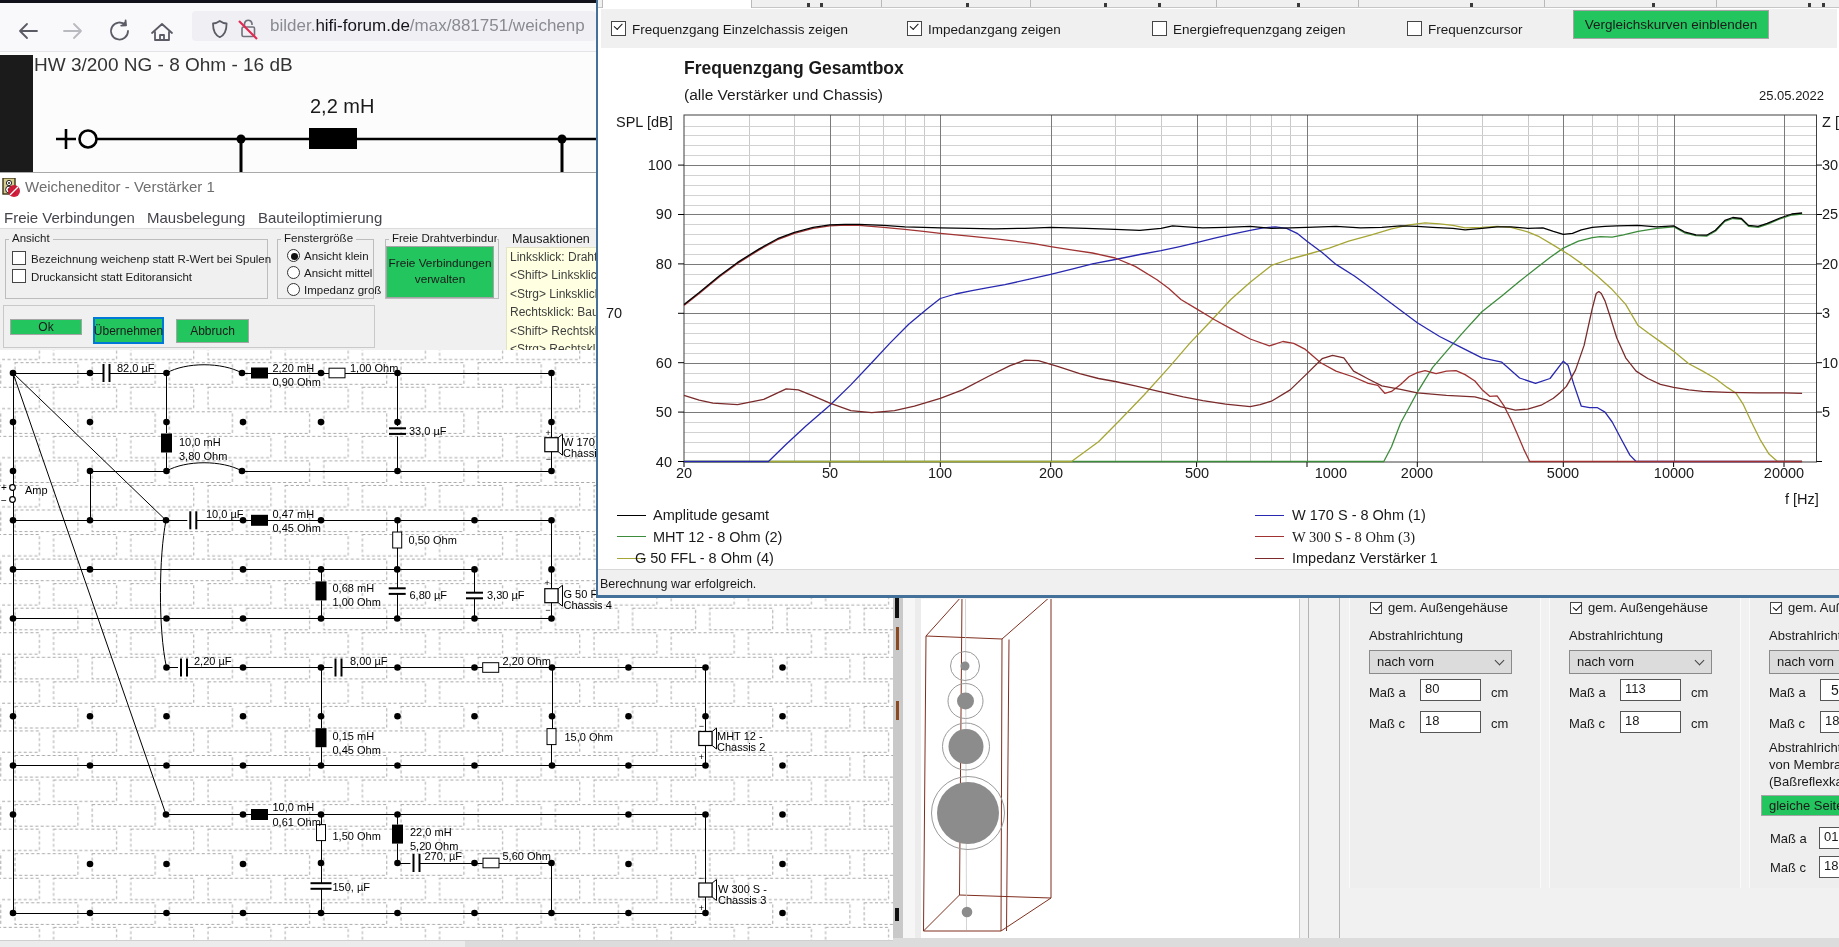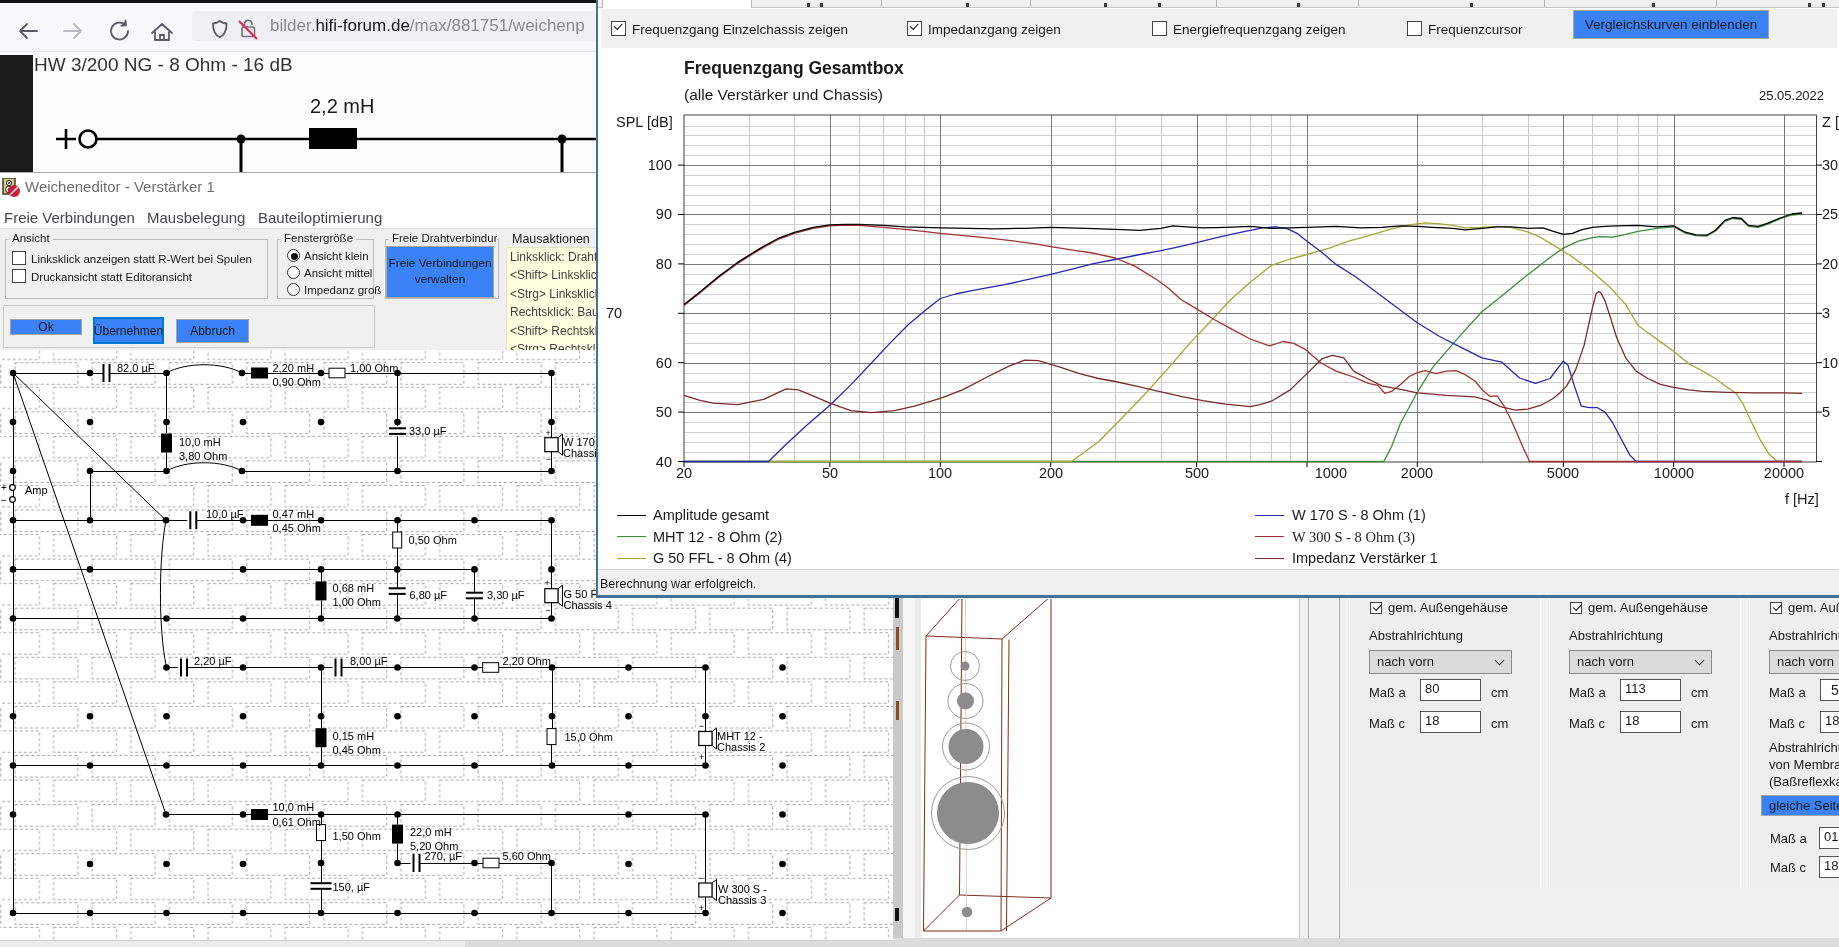--- a/index.html
+++ b/index.html
@@ -1,19 +1,19 @@
 <!DOCTYPE html>
 <html><head><meta charset="utf-8"><style>
 * {margin:0;padding:0;box-sizing:border-box}
 html,body {width:1839px;height:947px;overflow:hidden;background:#fff;font-family:"Liberation Sans",sans-serif}
 body {position:relative}
 .t {position:absolute;white-space:nowrap;color:#1a1a1a;line-height:1.15}
 .cb {position:absolute;background:#fff;border:1px solid #454545;display:inline-block}
 .chk {position:absolute;left:2px;top:1px;width:8px;height:4.5px;border-left:1.8px solid #1a1a1a;border-bottom:1.8px solid #1a1a1a;transform:rotate(-47deg)}
-.btn {position:absolute;background:#3b82f6;border:1px solid #a5a5a5;display:flex;align-items:center;justify-content:center;text-align:center;color:#1a1a1a}
+.btn {position:absolute;background:#22c55e;border:1px solid #a5a5a5;display:flex;align-items:center;justify-content:center;text-align:center;color:#1a1a1a}
 #browser {position:absolute;left:0;top:0;width:687px;height:172px}
 #wed {position:absolute;left:0;top:172px;width:893px;height:775px;background:#fff}
 #br {position:absolute;left:893px;top:598px;width:946px;height:349px;background:#f1f1f1}
 #chart {position:absolute;left:596px;top:0;width:1243px;height:598px;background:#fff}
 </style></head><body>
 <div id="browser">
  <div style="position:absolute;left:0;top:0;width:596px;height:3px;background:#12121a"></div>
  <div style="position:absolute;left:0;top:3px;width:596px;height:48px;background:#f9f9fb"></div>
  <div style="position:absolute;left:192px;top:11px;width:404px;height:30px;background:#f0f0f4;border-radius:4px"></div>
  <svg width="596" height="52" viewBox="0 0 596 52" style="position:absolute;left:0;top:0">
@@ -63,21 +63,21 @@
    <line x1="8" y1="17" x2="16" y2="9" stroke="#fff" stroke-width="1.2"></line>
  </svg>
  <div class="t" style="left:25px;top:6px;font-size:15px;color:#6e6e6e">Weicheneditor - Verstärker 1</div>
  <div class="t" style="left:4px;top:37px;font-size:15px;color:#44444c">Freie Verbindungen</div>
  <div class="t" style="left:147px;top:37px;font-size:15px;color:#44444c">Mausbelegung</div>
  <div class="t" style="left:258px;top:37px;font-size:15px;color:#44444c">Bauteiloptimierung</div>
  <div style="position:absolute;left:0;top:56px;width:893px;height:122px;background:#f0f0f0;border-top:1px solid #dcdcdc"></div>
  <div style="position:absolute;left:5px;top:67px;width:263px;height:60px;border:1px solid #bdbdbd"></div>
     <div class="t" style="left:9px;top:60px;background:#f0f0f0;padding:0 3px;font-size:11.5px;max-width:257px;overflow:hidden">Ansicht</div>
  <span class="cb" style="left:12px;top:79px;width:14px;height:14px"></span>
-    <div class="t" style="left:31px;top:81px;font-size:11.5px">Linksklick anzeigen statt R-Wert bei Spulen</div>
+    <div class="t" style="left:31px;top:81px;font-size:11.5px">Bezeichnung weichenp statt R-Wert bei Spulen</div>
  <span class="cb" style="left:12px;top:97px;width:14px;height:14px"></span>
     <div class="t" style="left:31px;top:99px;font-size:11.5px">Druckansicht statt Editoransicht</div>
  <div style="position:absolute;left:277px;top:67px;width:97px;height:60px;border:1px solid #bdbdbd"></div>
     <div class="t" style="left:281px;top:60px;background:#f0f0f0;padding:0 3px;font-size:11.5px;max-width:91px;overflow:hidden">Fenstergröße</div>
  <span style="position:absolute;left:287px;top:77px;width:13px;height:13px;border:1px solid #333;border-radius:50%;background:#fff">
       <span style="position:absolute;left:3px;top:3px;width:7px;height:7px;border-radius:50%;background:#111"></span>
     </span>
     <div class="t" style="left:304px;top:78px;font-size:11.5px">Ansicht klein</div>
  <span style="position:absolute;left:287px;top:94px;width:13px;height:13px;border:1px solid #333;border-radius:50%;background:#fff"></span>
     <div class="t" style="left:304px;top:95px;font-size:11.5px">Ansicht mittel</div>
@@ -622,19 +622,19 @@
  <div class="t " style="left:1189px;top:491px;font-size:14.5px;">f [Hz]</div>
  <div style="position:absolute;left:21px;top:514.5px;width:29px;height:0;border-top:1.4px solid #000000"></div>
     <div class="t " style="left:57px;top:507.0px;font-size:14.5px;">Amplitude gesamt</div>
     <div style="position:absolute;left:659px;top:514.5px;width:29px;height:0;border-top:1.4px solid #2828b0"></div>
     <div class="t " style="left:696px;top:507.0px;font-size:14.5px;">W 170 S - 8 Ohm (1)</div>
     <div style="position:absolute;left:21px;top:536.0px;width:29px;height:0;border-top:1.4px solid #3c8c3c"></div>
     <div class="t " style="left:57px;top:528.5px;font-size:14.5px;">MHT 12 - 8 Ohm (2)</div>
     <div style="position:absolute;left:659px;top:536.0px;width:29px;height:0;border-top:1.4px solid #a03232"></div>
     <div class="t " style="left:696px;top:528.5px;font-size:14.5px;font-family:Liberation Serif, serif;">W 300 S - 8 Ohm (3)</div>
     <div style="position:absolute;left:21px;top:557.5px;width:29px;height:0;border-top:1.4px solid #a6a636"></div>
-    <div class="t " style="left:57px;top:550.0px;font-size:14.5px;">G 50 FFL - 8 Ohm (4)</div>
+    <div class="t " style="left:39px;top:550.0px;font-size:14.5px;">G 50 FFL - 8 Ohm (4)</div>
     <div style="position:absolute;left:659px;top:557.5px;width:29px;height:0;border-top:1.4px solid #7b2b2b"></div>
     <div class="t " style="left:696px;top:550.0px;font-size:14.5px;">Impedanz Verstärker 1</div>
  <div style="position:absolute;left:2px;top:569px;width:1241px;height:26px;background:#f0f0f0;border-top:1px solid #d8d8d8"></div>
  <div class="t " style="left:4px;top:577px;font-size:12.5px;">Berechnung war erfolgreich.</div>
  <div style="position:absolute;left:0;top:0;width:2px;height:598px;background:#43719a"></div>
  <div style="position:absolute;left:0;top:595px;width:1243px;height:3px;background:#43719a"></div>
 </div>
 </body></html>

